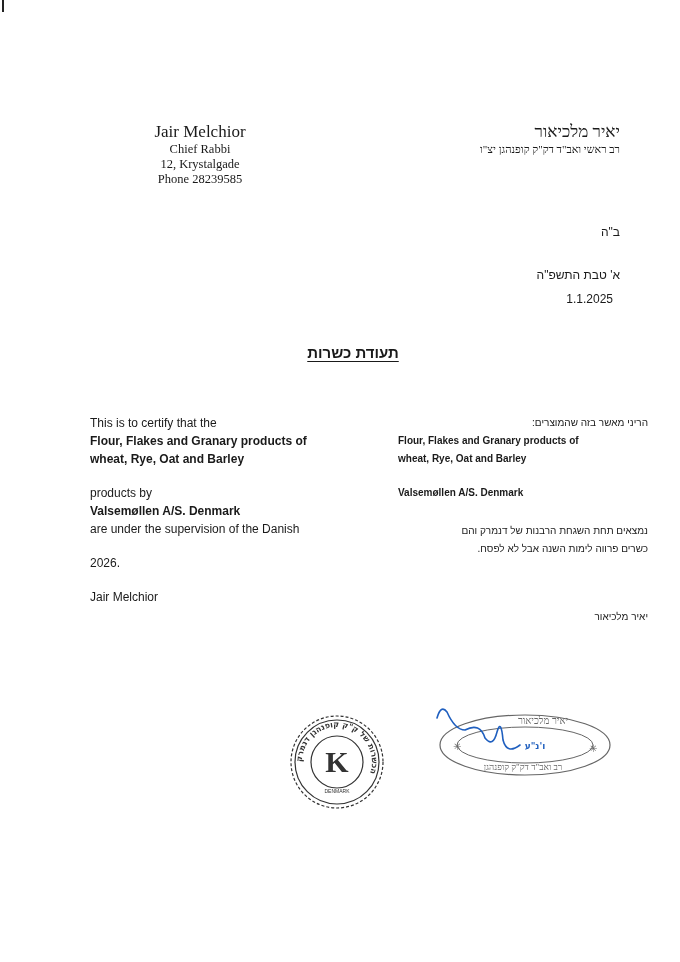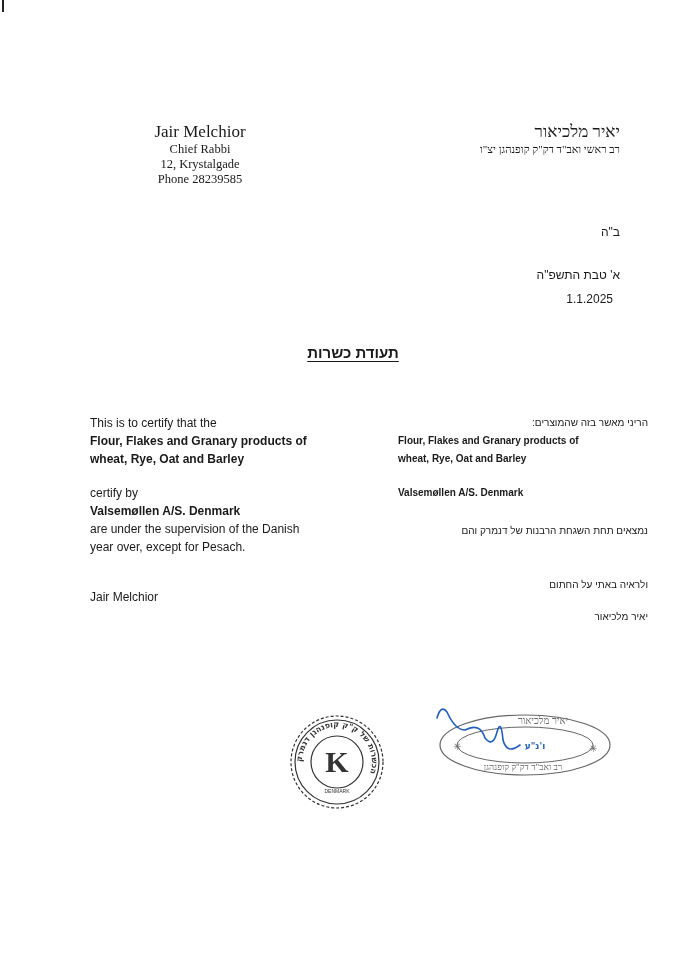--- a/index.html
+++ b/index.html
@@ -63,40 +63,40 @@
 
 <div class="abs doc-title sans">
   <span>תעודת כשרות</span>
 </div>
 
 <div class="abs en sans">
   <p>This is to certify that the</p>
   <p class="b">Flour, Flakes and Granary products of</p>
   <p class="b">wheat, Rye, Oat and Barley</p>
   <div class="gap"></div>
-  <p>certify by</p>
+  <p>products by</p>
   <p class="b">Valsemøllen A/S. Denmark</p>
   <p>are under the supervision of the Danish</p>
-  <p>year over, except for Pesach.</p>
   <div class="gap"></div>
+  <p>2026.</p>
   <div class="gap"></div>
   <p>Jair Melchior</p>
 </div>
 
 <div class="abs he sans">
   <p class="rtl">הריני מאשר בזה שהמוצרים:</p>
   <p class="ltr">Flour, Flakes and Granary products of</p>
   <p class="ltr">wheat, Rye, Oat and Barley</p>
   <div style="height:16px"></div>
   <p class="ltr">Valsemøllen A/S. Denmark</p>
   <div style="height:20px"></div>
   <p class="rtl">נמצאים תחת השגחת הרבנות של דנמרק והם</p>
+  <p class="rtl">כשרים פרווה לימות השנה אבל לא לפסח.</p>
   <div style="height:22px"></div>
   <div style="height:14px"></div>
-  <p class="rtl">ולראיה באתי על החתום</p>
   <div style="height:14px"></div>
   <p class="rtl">יאיר מלכיאור</p>
 </div>
 
 <div class="abs stamp-k">
   <svg width="100" height="100" viewBox="0 0 100 100">
     <g fill="none" stroke="#333" stroke-width="1.2">
       <circle cx="50" cy="50" r="46" stroke-dasharray="3 2"></circle>
       <circle cx="50" cy="50" r="42"></circle>
       <circle cx="50" cy="50" r="26"></circle>

